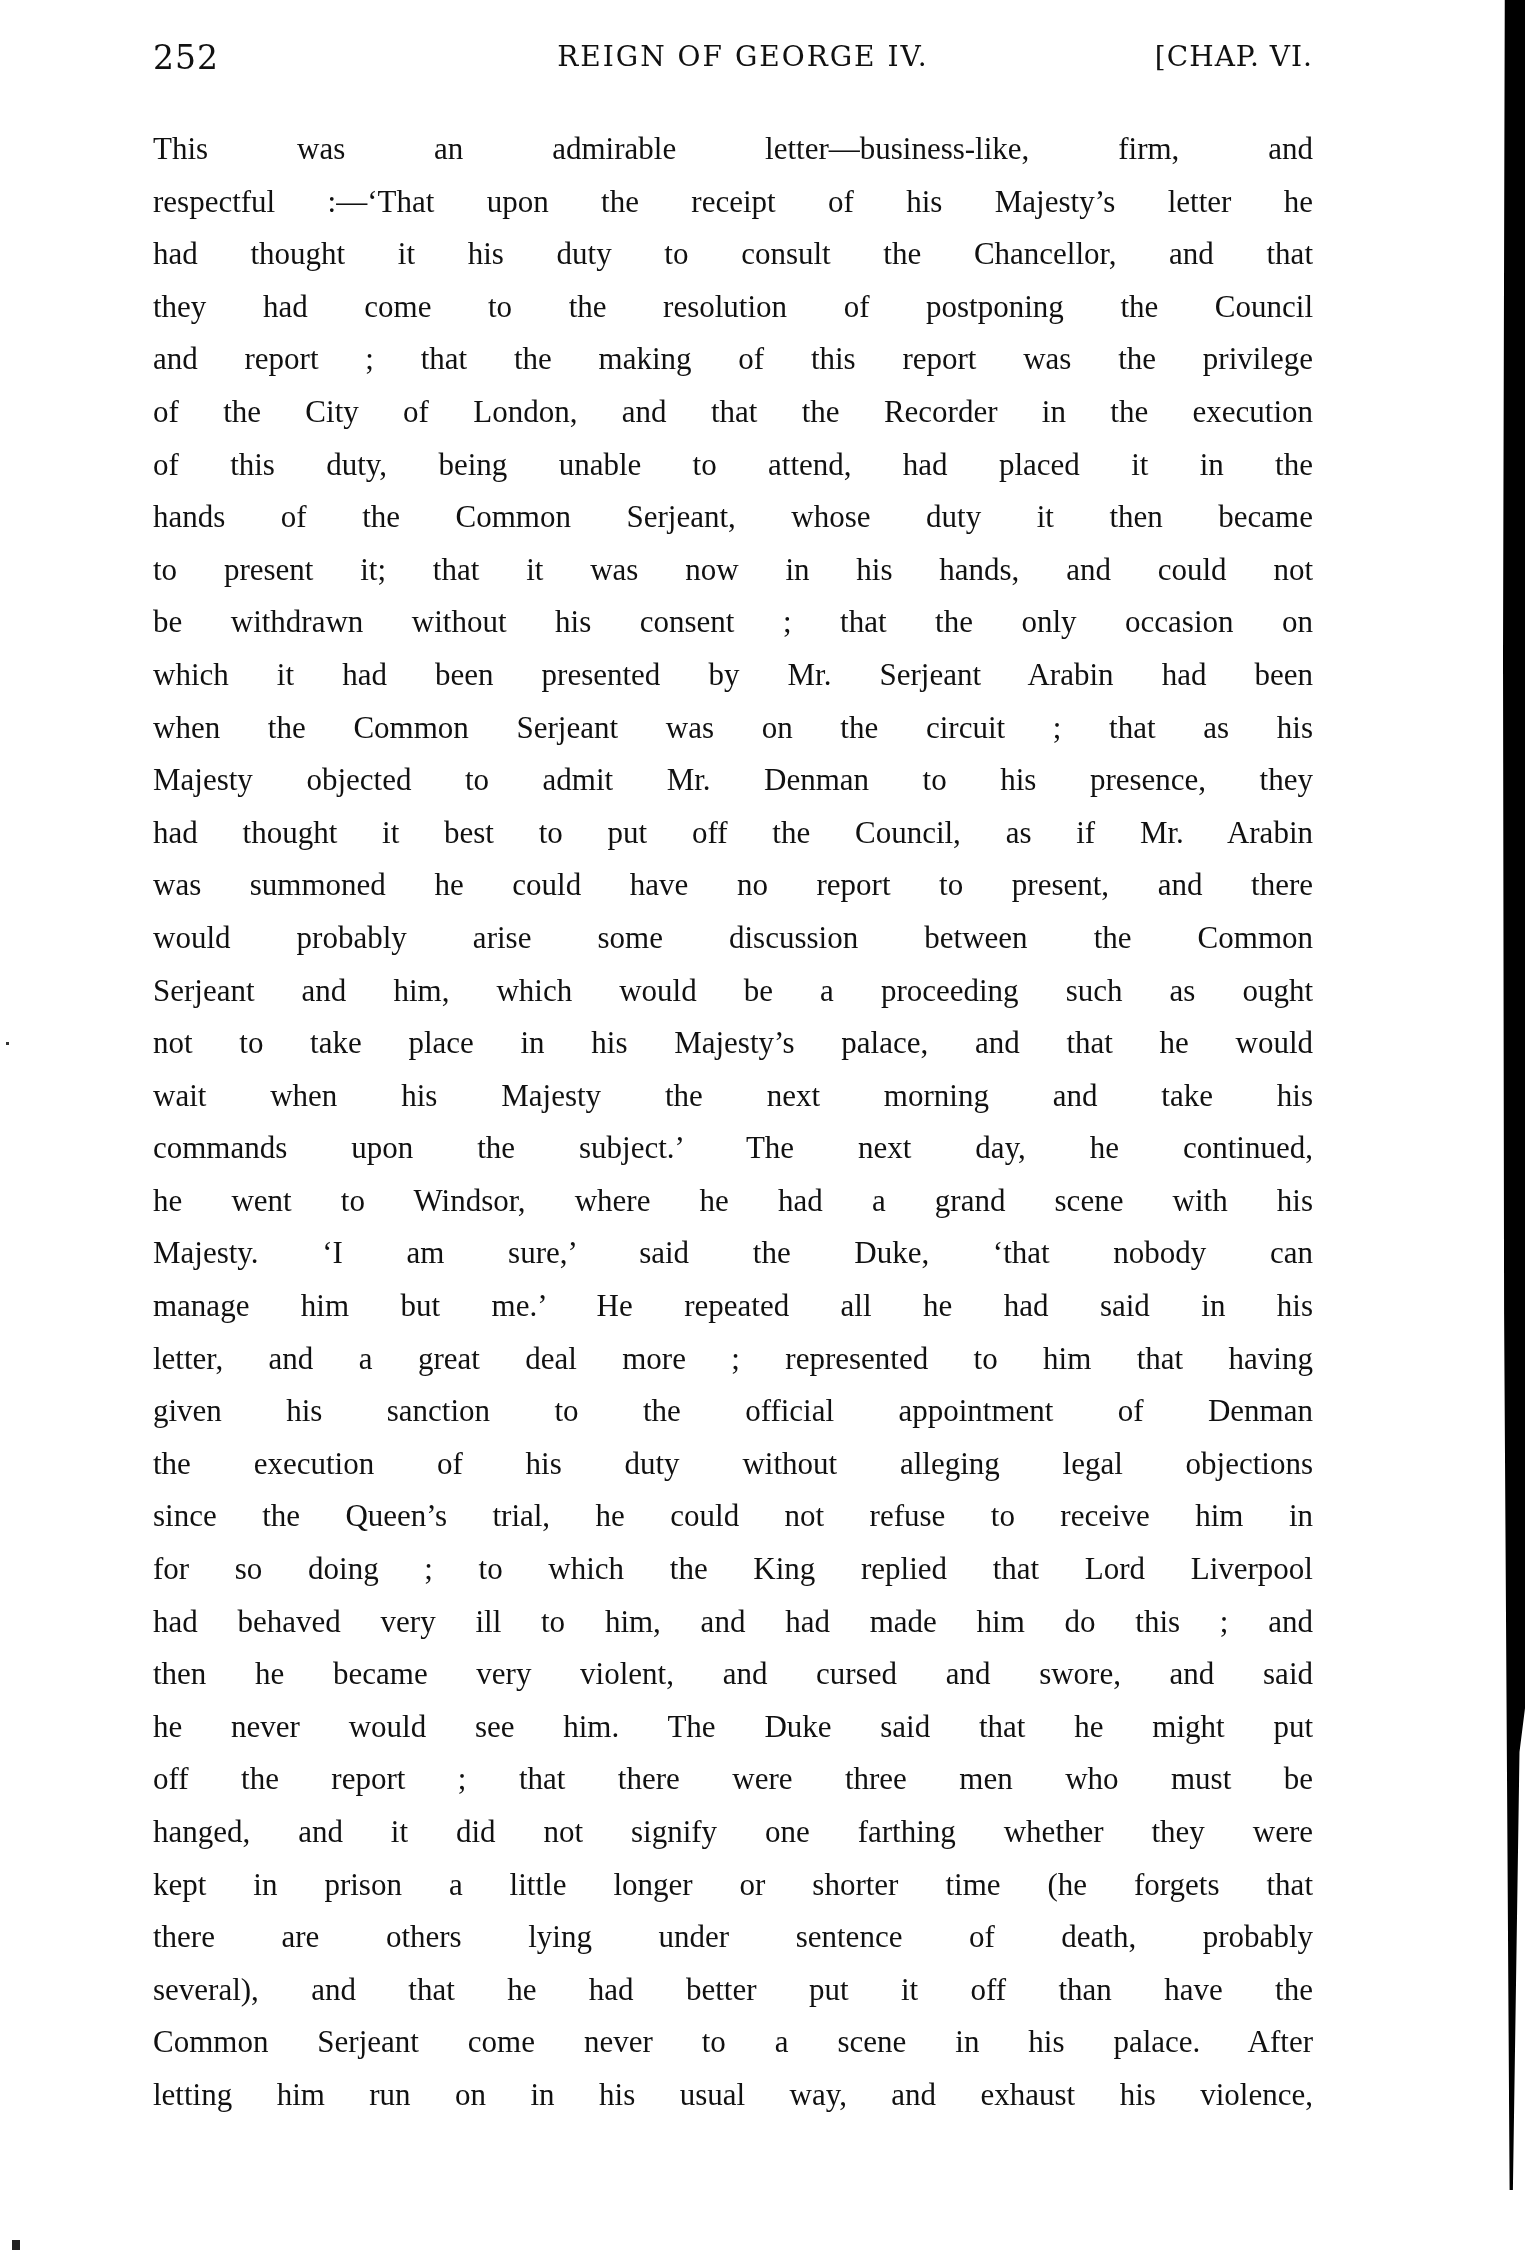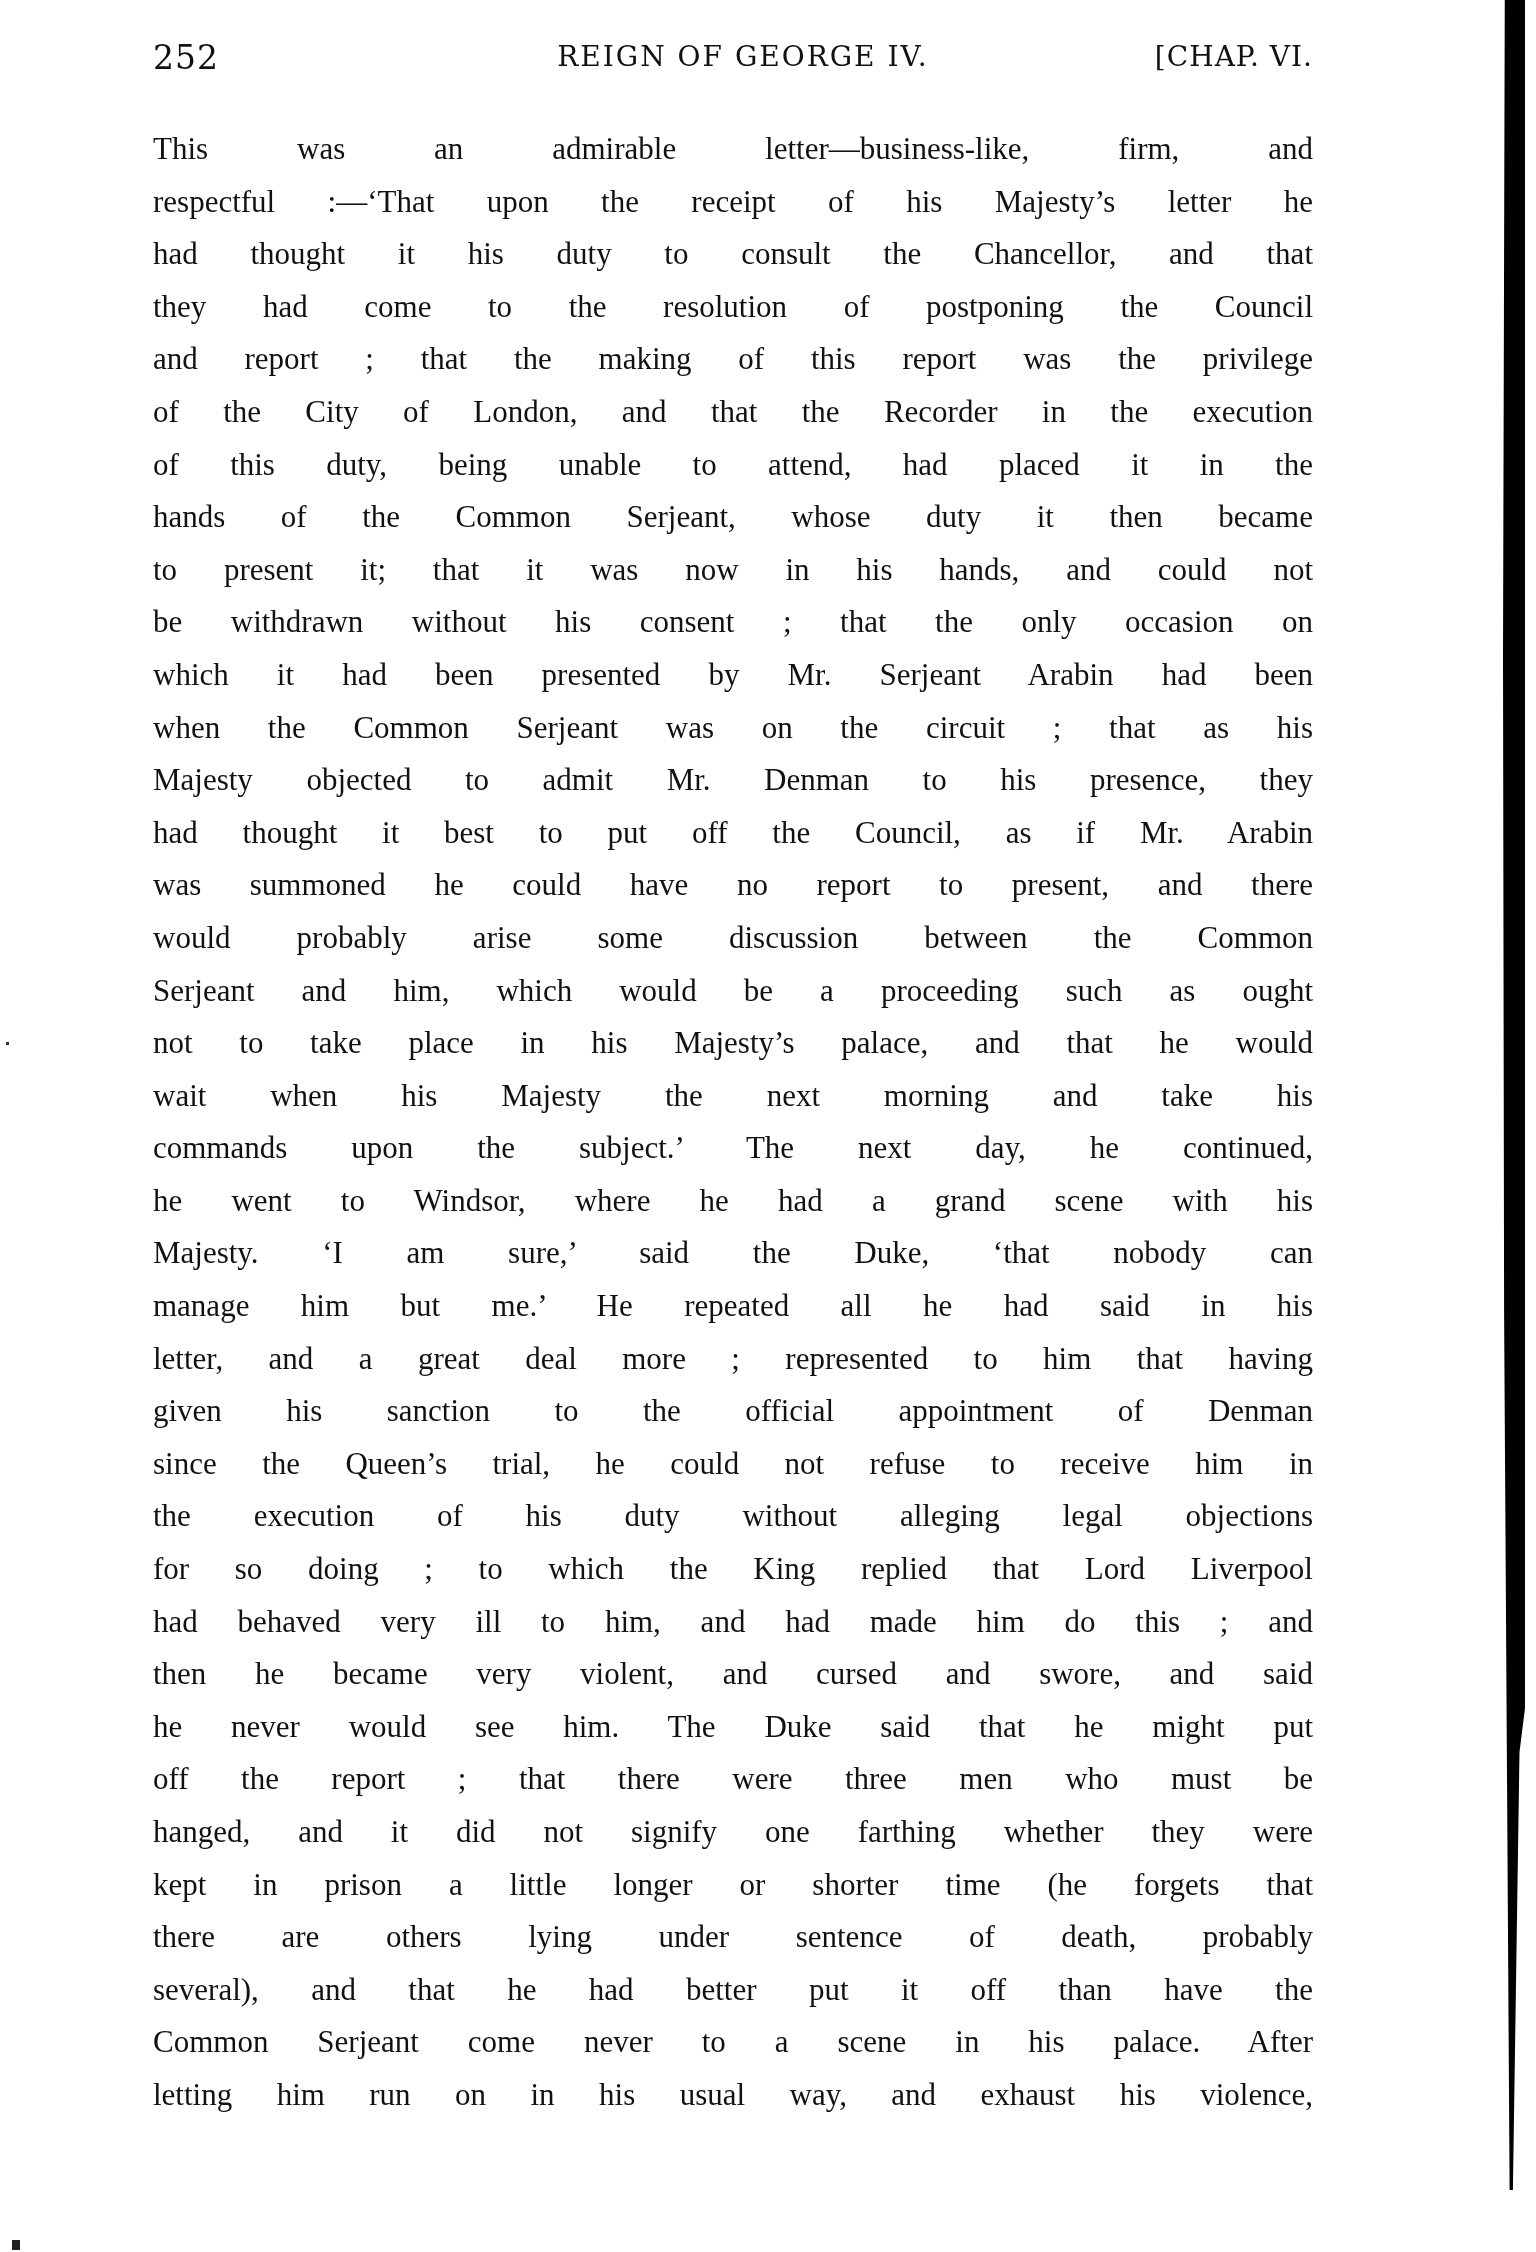--- a/index.html
+++ b/index.html
@@ -47,22 +47,22 @@
     <div class="line">would probably arise some discussion between the Common</div>
     <div class="line">Serjeant and him, which would be a proceeding such as ought</div>
     <div class="line">not to take place in his Majesty’s palace, and that he would</div>
     <div class="line">wait when his Majesty the next morning and take his</div>
     <div class="line">commands upon the subject.’ The next day, he continued,</div>
     <div class="line">he went to Windsor, where he had a grand scene with his</div>
     <div class="line">Majesty. ‘I am sure,’ said the Duke, ‘that nobody can</div>
     <div class="line">manage him but me.’ He repeated all he had said in his</div>
     <div class="line">letter, and a great deal more ; represented to him that having</div>
     <div class="line">given his sanction to the official appointment of Denman</div>
+    <div class="line">the execution of his duty without alleging legal objections</div>
     <div class="line">since the Queen’s trial, he could not refuse to receive him in</div>
-    <div class="line">the execution of his duty without alleging legal objections</div>
     <div class="line">for so doing ; to which the King replied that Lord Liverpool</div>
     <div class="line">had behaved very ill to him, and had made him do this ; and</div>
     <div class="line">then he became very violent, and cursed and swore, and said</div>
     <div class="line">he never would see him. The Duke said that he might put</div>
     <div class="line">off the report ; that there were three men who must be</div>
     <div class="line">hanged, and it did not signify one farthing whether they were</div>
     <div class="line">kept in prison a little longer or shorter time (he forgets that</div>
     <div class="line">there are others lying under sentence of death, probably</div>
     <div class="line">several), and that he had better put it off than have the</div>
     <div class="line">Common Serjeant come never to a scene in his palace. After</div>

